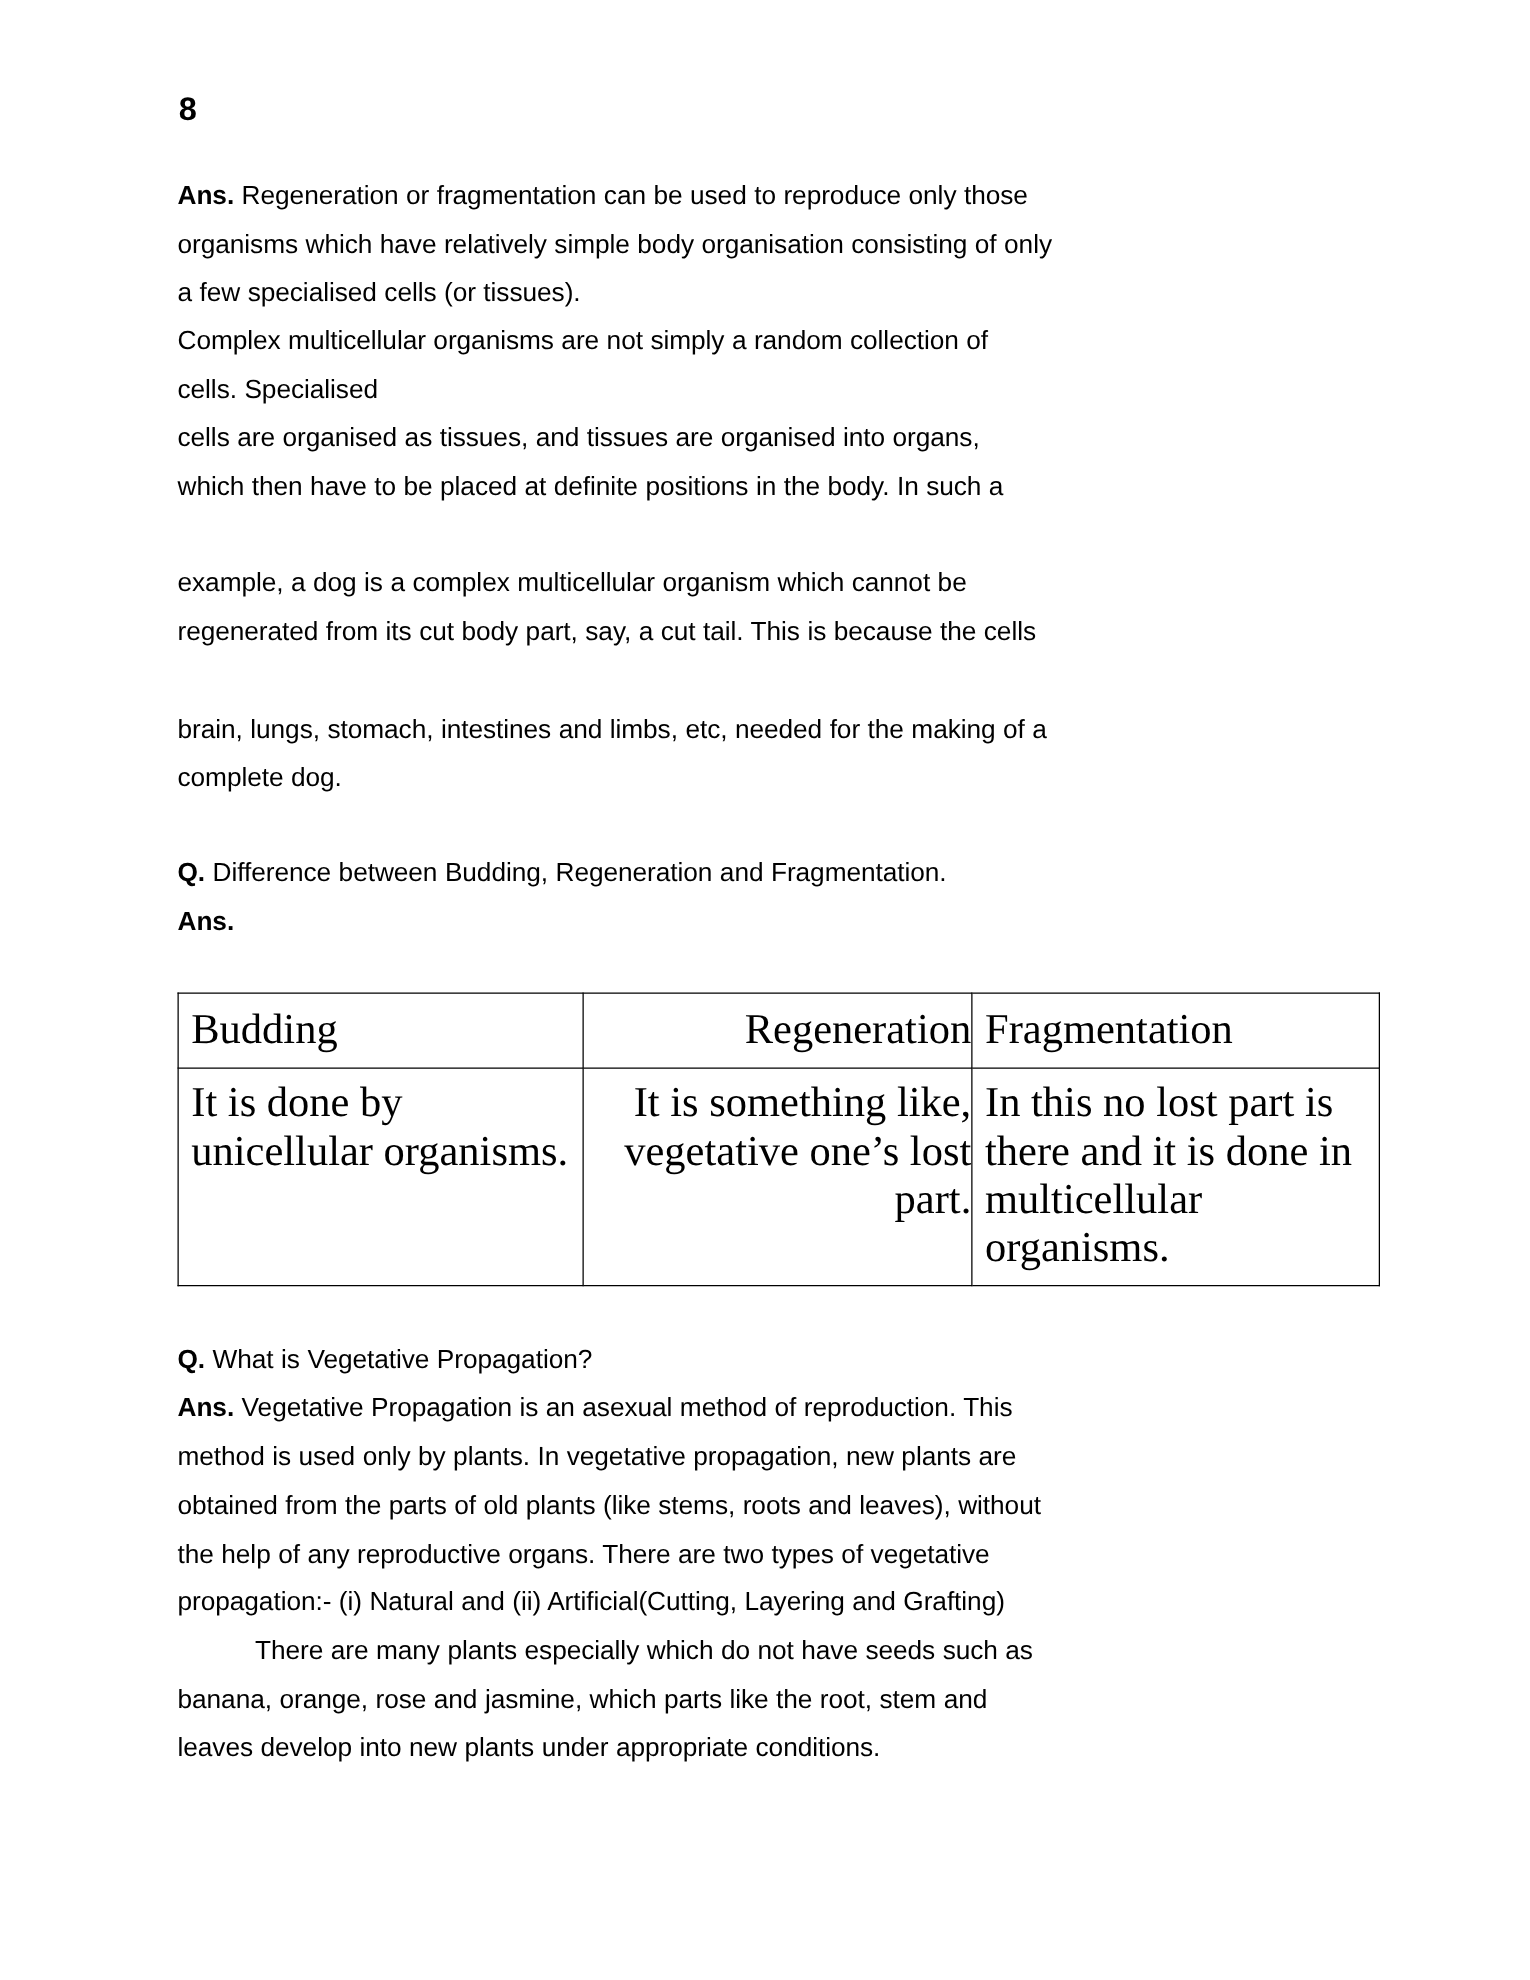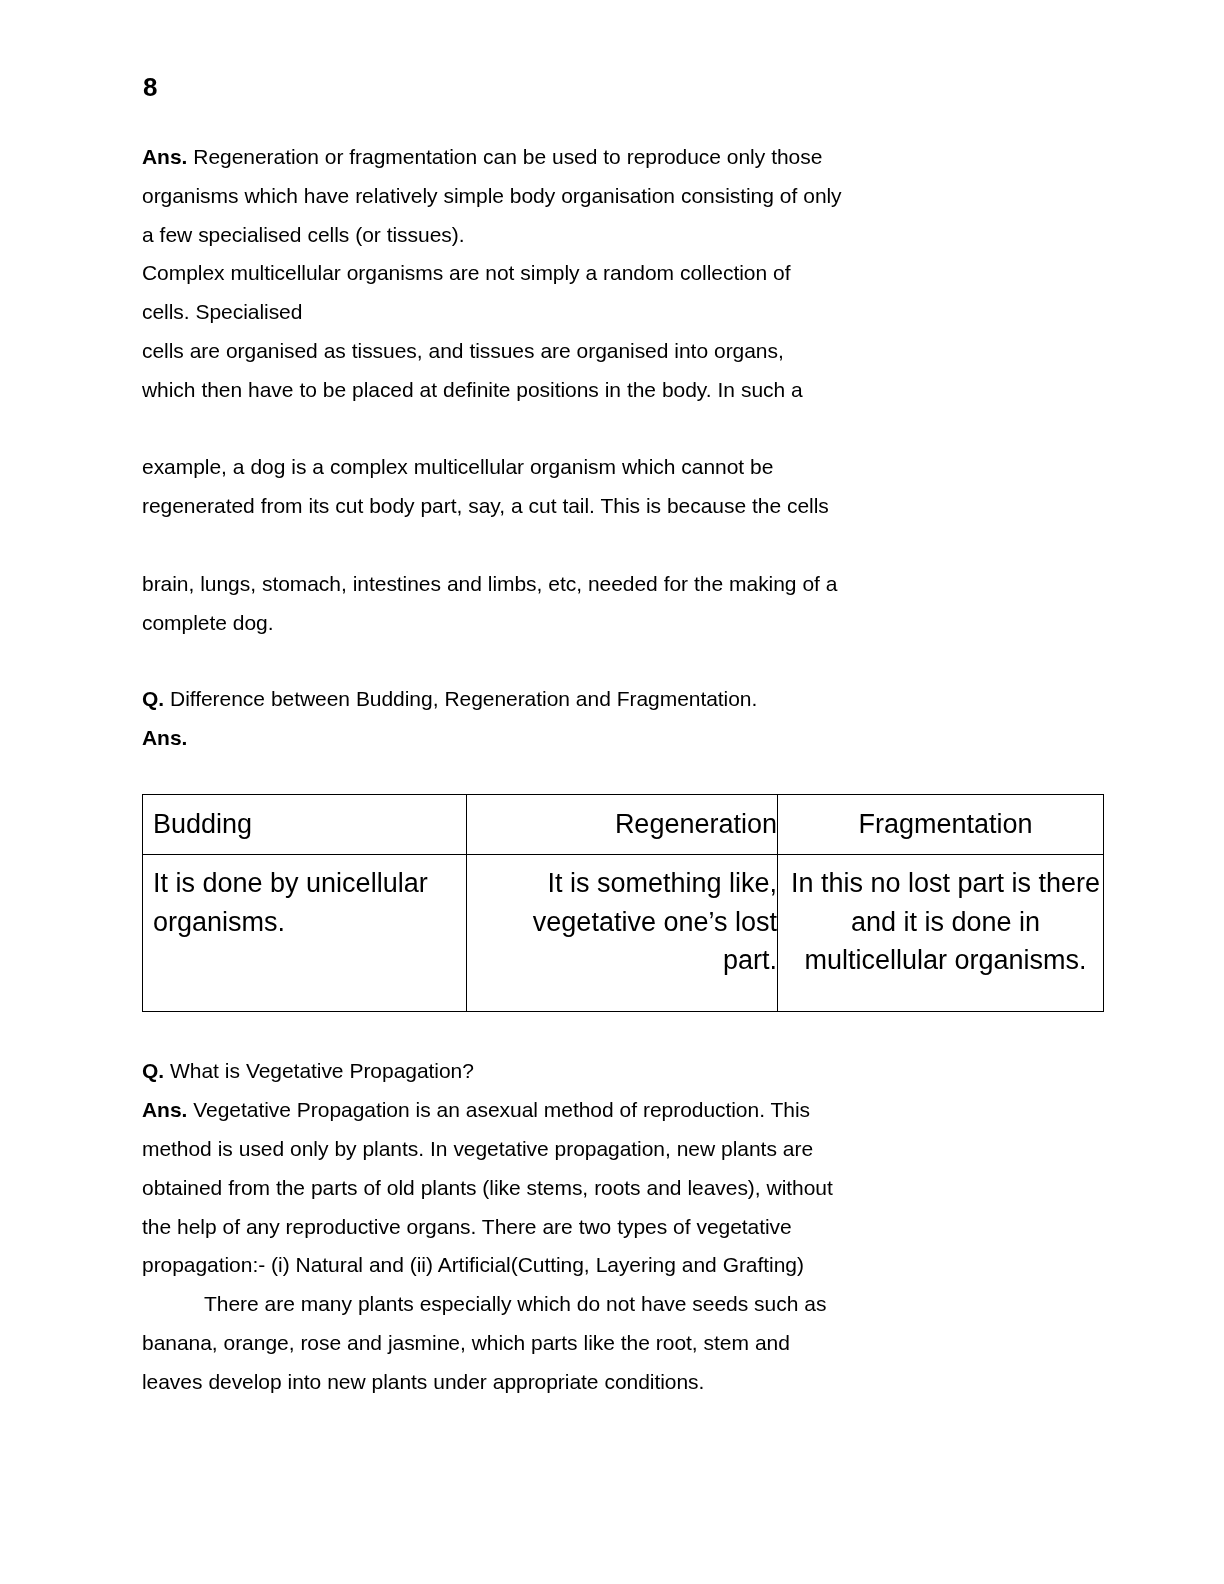--- a/index.html
+++ b/index.html
@@ -51,31 +51,32 @@
 
   table.diff-table {
     border-collapse: collapse;
     width: 928px;
     margin: 0;
     table-layout: fixed;
   }
   table.diff-table td {
     border: 1.6px solid #000000;
     vertical-align: top;
-    font-size: 27px;
+    font-size: 34px;
     line-height: 38.5px;
     padding: 9px 0 10px 10px;
+    font-family: Liberation Serif, serif;
   }
   table.diff-table tr.head td {
     padding-top: 10px;
     padding-bottom: 11px;
   }
   .col-1 { width: 313px; }
   .col-2 { width: 300px; text-align: right; }
-  .col-3 { width: 315px; text-align: center; }
+  .col-3 { width: 315px; }
   .cell-body-1 { height: 137px; }
 </style>
 </head>
 <body>
 
 <div class="page">
 
   <div class="page-number">8</div>
 
   <div class="spacer-sm"></div>

